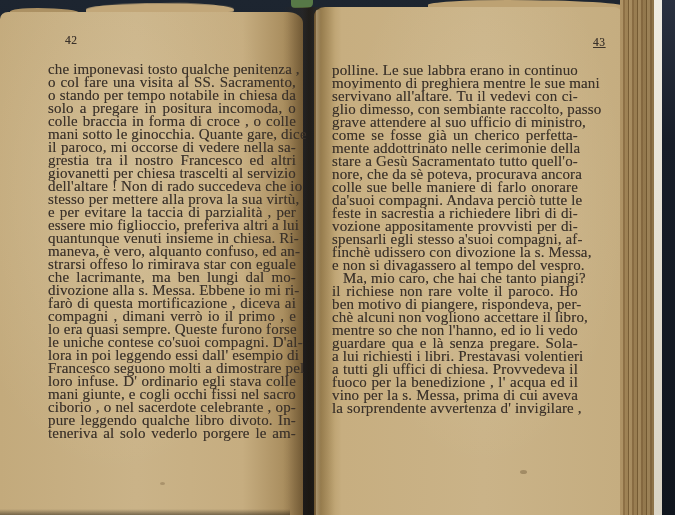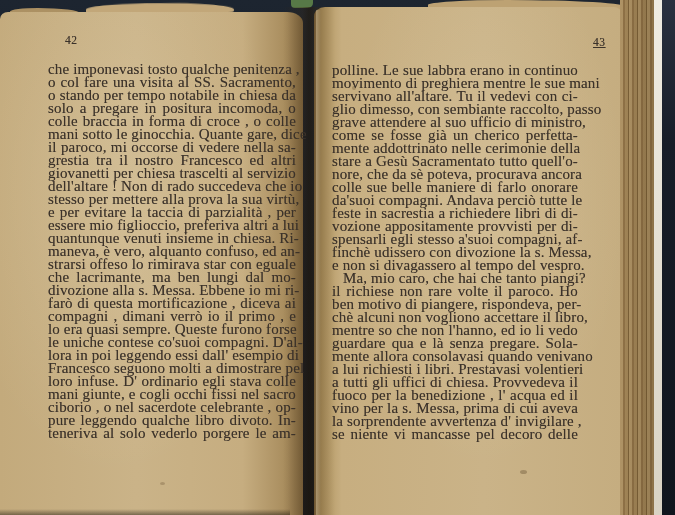--- a/index.html
+++ b/index.html
@@ -176,22 +176,20 @@
       <div class="text-line">vozione appositamente provvisti per di-</div>
       <div class="text-line">spensarli egli stesso a'suoi compagni, af-</div>
       <div class="text-line">finchè udissero con divozione la s. Messa,</div>
       <div class="text-line">e non si divagassero al tempo del vespro.</div>
       <div class="text-line indent">Ma, mio caro, che hai che tanto piangi?</div>
       <div class="text-line">il richiese non rare volte il paroco. Ho</div>
       <div class="text-line">ben motivo di piangere, rispondeva, per-</div>
       <div class="text-line">chè alcuni non vogliono accettare il libro,</div>
       <div class="text-line">mentre so che non l'hanno, ed io li vedo</div>
       <div class="text-line">guardare qua e là senza pregare. Sola-</div>
-      <div class="text-line">mente allora consolavasi quando venivano</div>
       <div class="text-line">a lui richiesti i libri. Prestavasi volentieri</div>
       <div class="text-line">a tutti gli uffici di chiesa. Provvedeva il</div>
       <div class="text-line">fuoco per la benedizione , l' acqua ed il</div>
       <div class="text-line">vino per la s. Messa, prima di cui aveva</div>
       <div class="text-line">la sorprendente avvertenza d' invigilare ,</div>
-      <div class="text-line">se niente vi mancasse pel decoro delle</div>
     </div>
 
 </div>
 
 </body></html>

